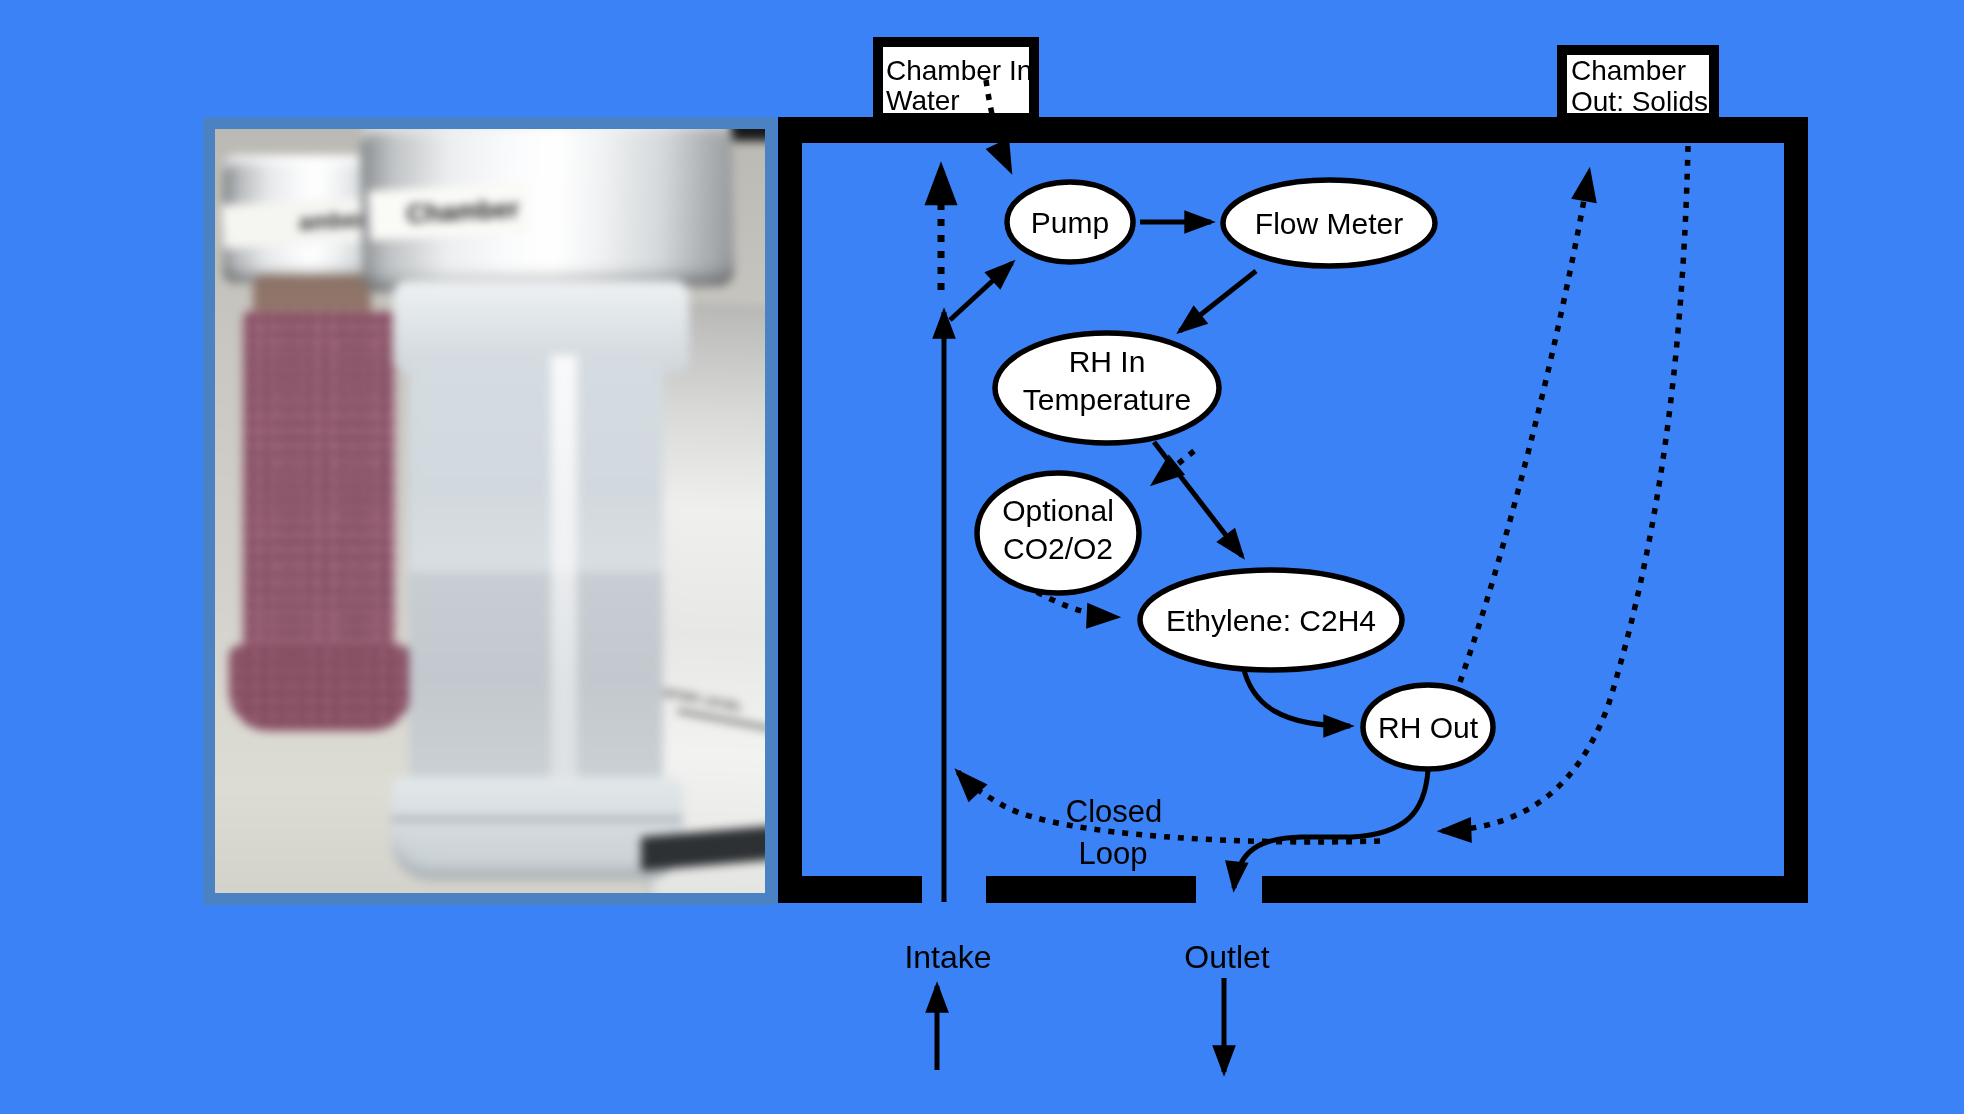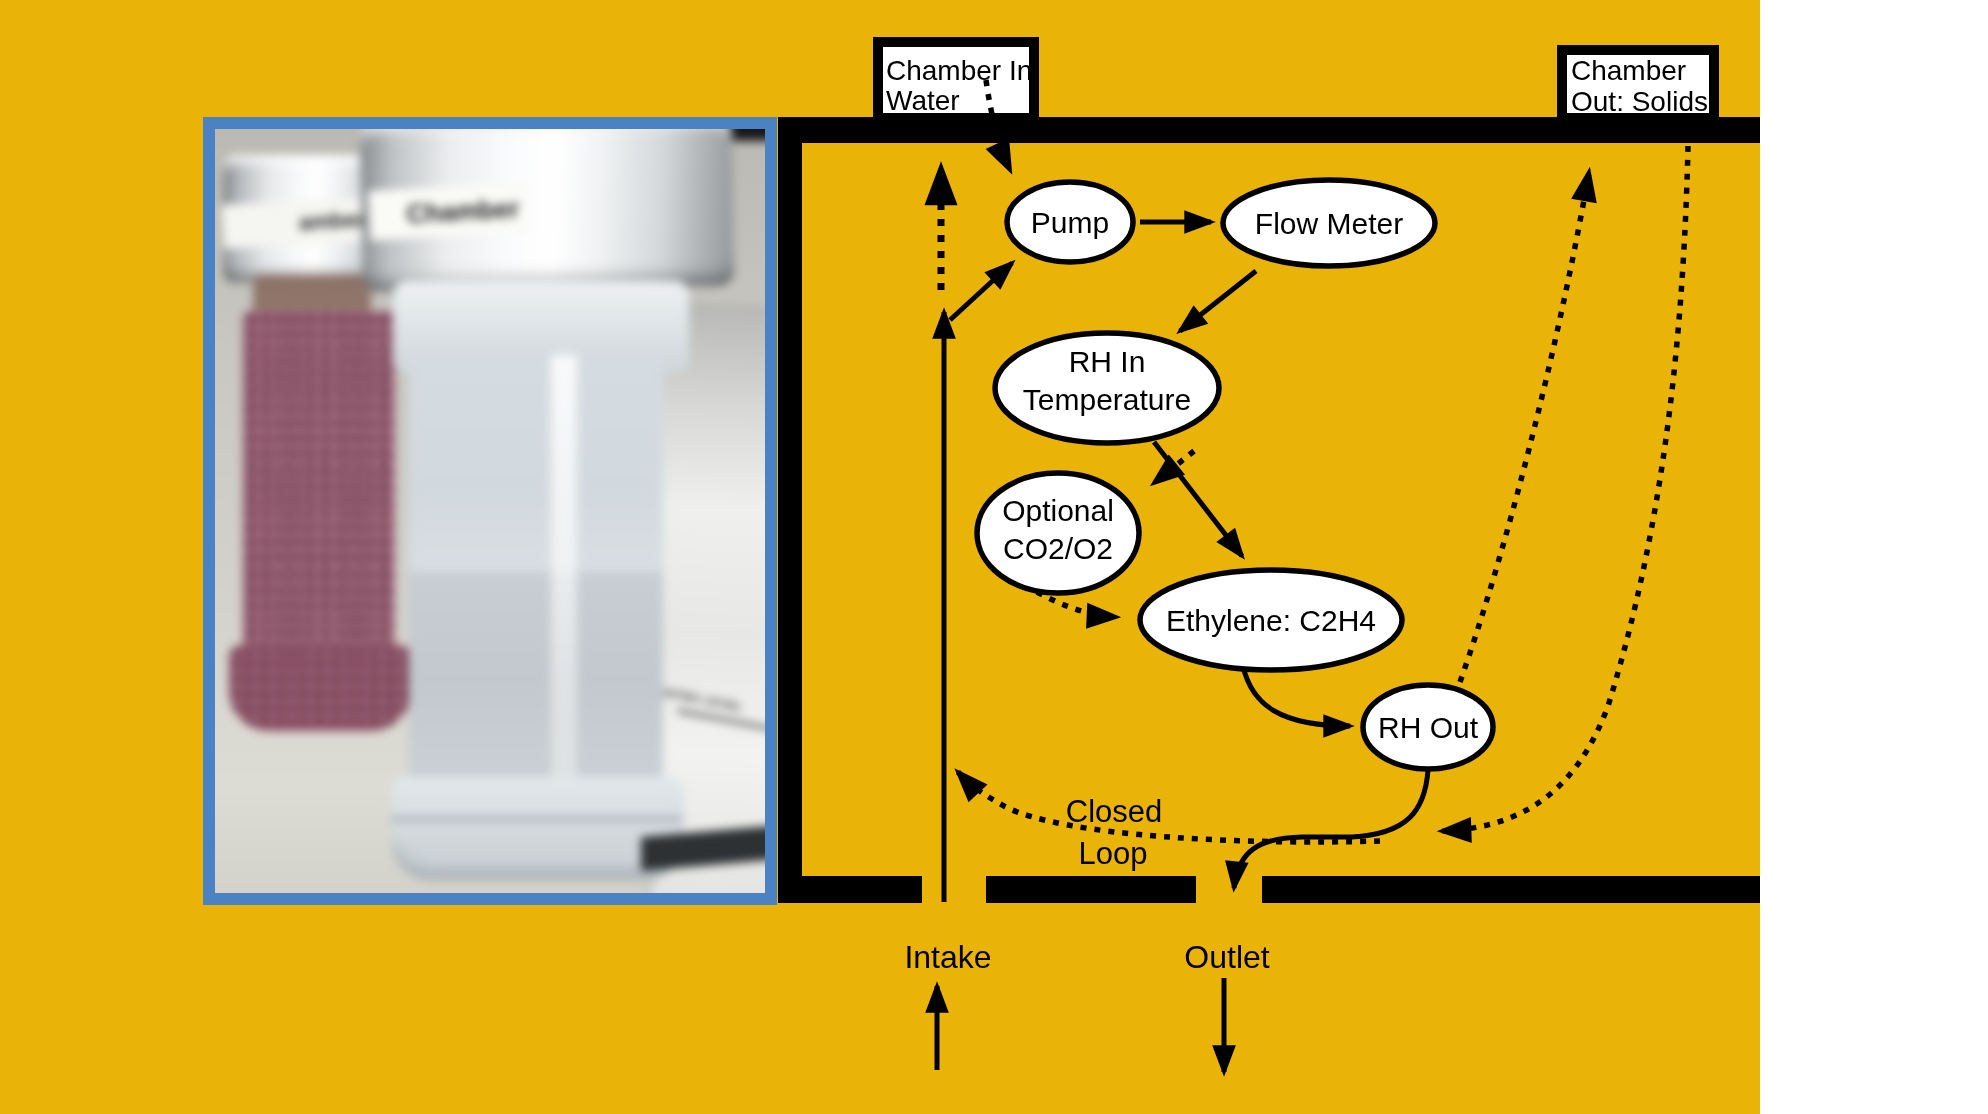--- a/index.html
+++ b/index.html
@@ -1,16 +1,16 @@
 <!DOCTYPE html>
 <html><head>
 <meta charset="utf-8">
 <style>
   html,body{margin:0;padding:0;background:#ffffff;}
-  .stage{position:relative;width:1760px;height:1114px;background:#eab308;overflow:hidden;
+  .stage{position:relative;width:1964px;height:1114px;background:#3b82f6;overflow:hidden;
          font-family:"Liberation Sans",sans-serif;text-decoration:underline;}
   svg text{font-family:"Liberation Sans",sans-serif;fill:#000;}
   .lbl{font-size:28px;}
   .node{font-size:30px;text-anchor:middle;}
   .flow{font-size:31px;text-anchor:middle;}
   .io{font-size:32px;text-anchor:middle;}
 
   
   .photo{position:absolute;left:203px;top:117px;width:550px;height:764px;
          border:12px solid #4a82c3;background:#c9c8c2;overflow:hidden;}

